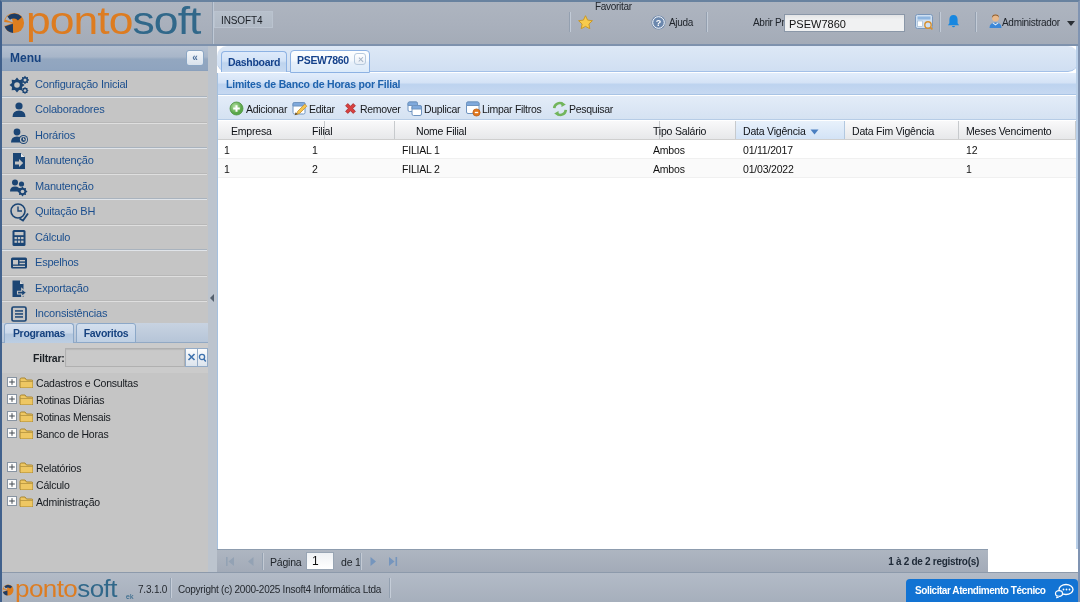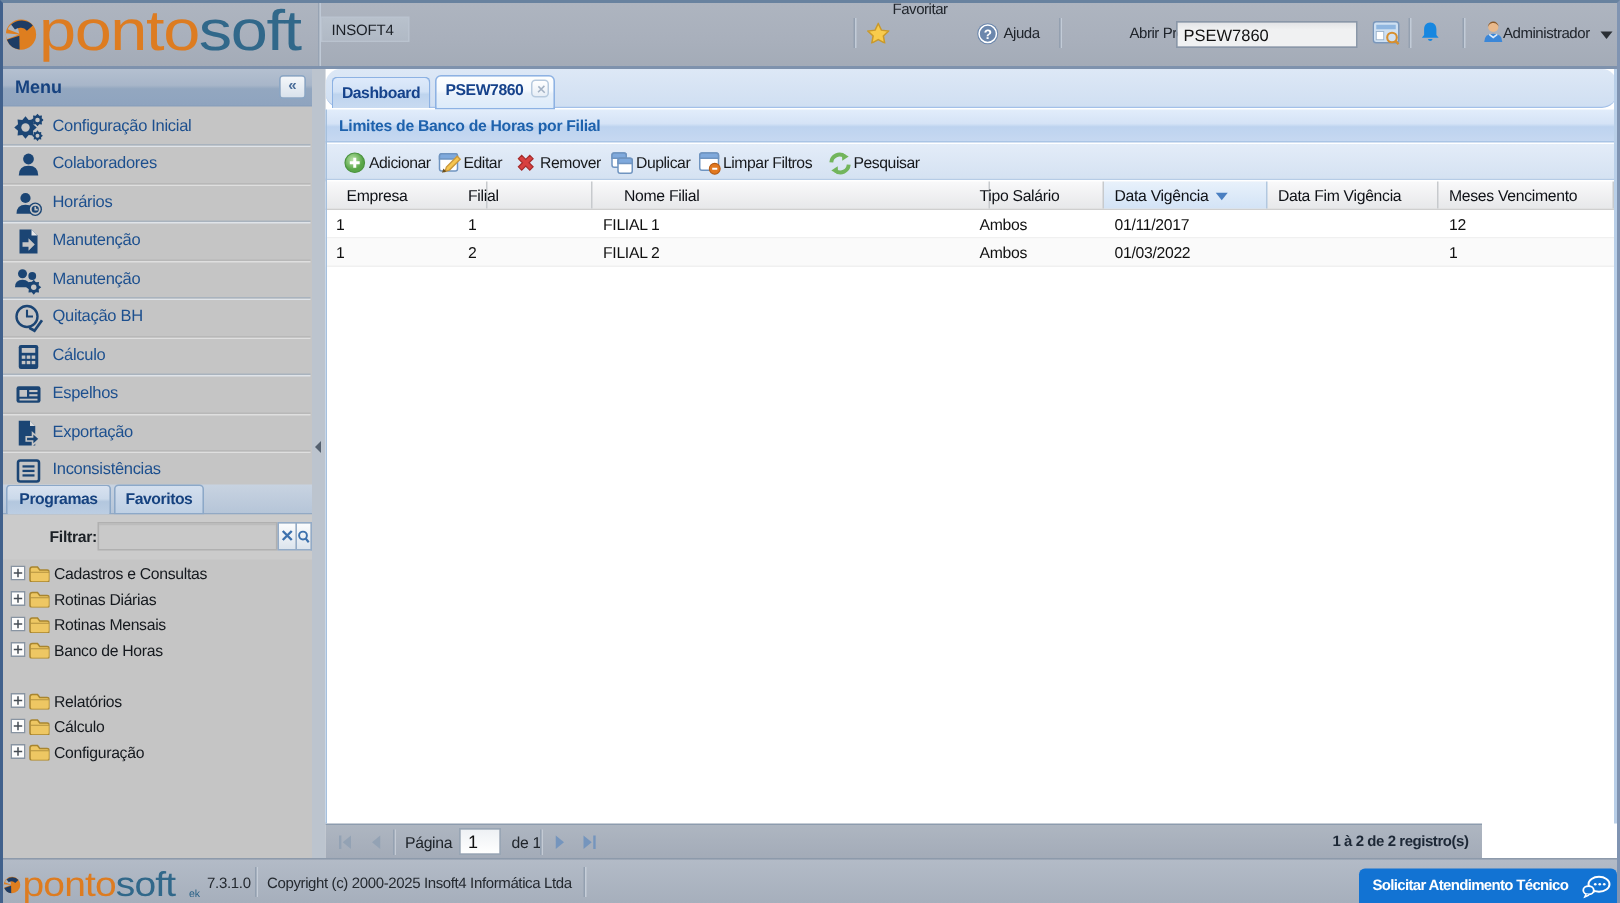--- a/index.html
+++ b/index.html
@@ -397,21 +397,21 @@
           <rect x="0.5" y="0.5" width="9" height="9" fill="#fcfcfc" stroke="#8894a2"></rect>
           <path d="M2.2 5 h5.6 M5 2.2 v5.6" stroke="#454c54" stroke-width="1"></path>
         </svg>
       </div>
       <div class="abs" style="left:17px;top:2px;">
         <svg width="14" height="12" viewBox="0 0 14 12" style="">
           <path d="M1 3.5 q0-1.5 1.5-1.5 h3.5 l1.5 2 h5 q1.5 0 1.5 1.5 v5 q0 1.5-1.5 1.5 h-10 q-1.5 0-1.5-1.5 Z" fill="#eec763" stroke="#a8852f" stroke-width="1"></path>
           <path d="M1 5.5 h13" stroke="#b3923f" stroke-width="0.8"></path>
         </svg>
       </div>
-      <div class="tx">Configuração</div>
+      <div class="tx">Administração</div>
     </div>
 </div>
 
 <div class="abs" id="splitter">
     <div class="ar"></div>
   </div>
 
 <div class="abs" id="main">
   <div class="abs" id="tabstrip">
     <div class="mtab" id="mtab1">Dashboard</div>

